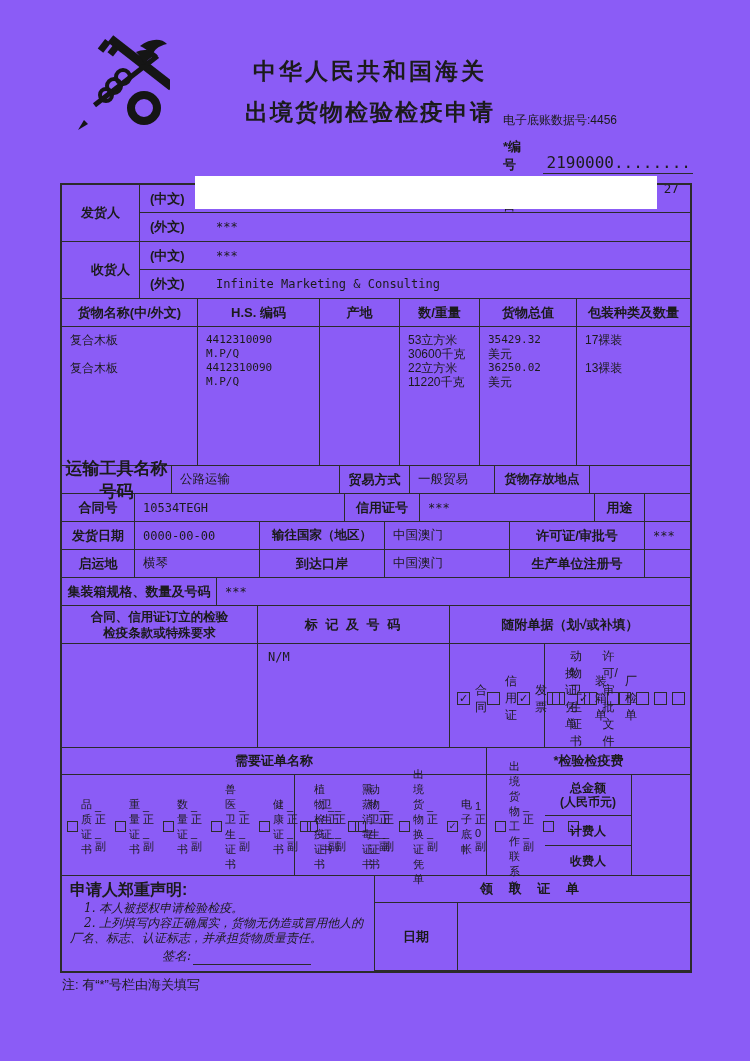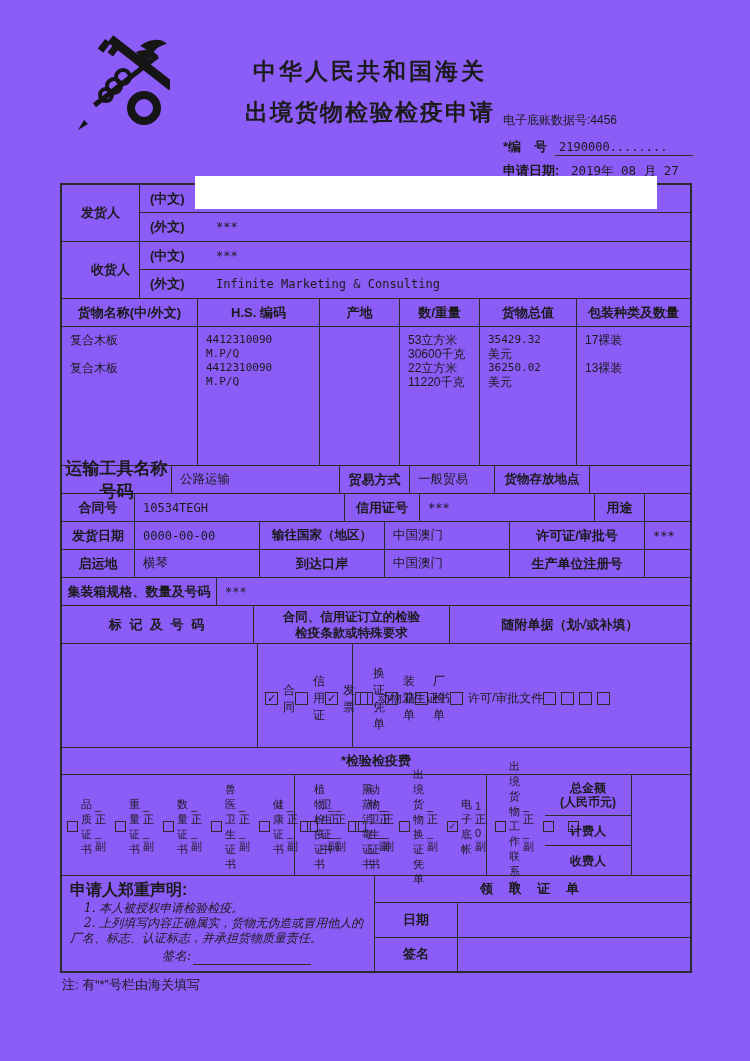--- a/index.html
+++ b/index.html
@@ -9,21 +9,21 @@
 
   
   .logo { position:absolute; left:70px; top:34px; width:100px; height:104px; }
   .title { position:absolute; left:180px; top:56px; width:380px; text-align:center;
            font-size:23px; font-weight:bold; letter-spacing:3px; }
   .subtitle { position:absolute; left:180px; top:97px; width:380px; text-align:center;
            font-size:23px; font-weight:bold; letter-spacing:2px; }
   .hdr-right { position:absolute; left:503px; top:112px; width:190px; font-size:12px; }
   .ledger { margin-bottom:9px; }
   .serial { display:flex; align-items:flex-end; font-weight:bold; font-size:13px; margin-bottom:6px;}
-  .serial .val { font-weight:normal; font-size:12px; border-bottom:1px solid #2b2b2b;
+  .serial .val { font-weight:normal; font-size:16px; border-bottom:1px solid #2b2b2b;
                  flex:1; margin-left:8px; padding:0 2px 1px 4px; }
   .appdate { font-weight:bold; font-size:13px; }
   .appdate .val { font-weight:normal; font-size:12.5px; }
 
   
   .form { position:absolute; left:60px; top:183px; width:628px; border:2px solid #2b2b2b; font-size:13px; }
   .row { display:flex; border-bottom:1px solid #2b2b2b; box-sizing:border-box; }
   .row.last { border-bottom:none; }
   .c { box-sizing:border-box; border-right:1px solid #2b2b2b; display:flex; align-items:center; }
   .c.end { border-right:none; }
@@ -237,32 +237,35 @@
       <div class="c lab" style="width:135px;">生产单位注册号</div>
       <div class="c val end" style="flex:1;"></div>
     </div>
 
     <div class="row h28">
       <div class="c lab" style="width:155px;">集装箱规格、数量及号码</div>
       <div class="c val end" style="flex:1;">***</div>
     </div>
 
     <div class="row mid-hdr">
-      <div class="c lab" style="width:192px;letter-spacing:2px;">标 记 及 号 码</div>
       <div class="c lab clause-h" style="width:196px;">
         <span>合同、信用证订立的检验</span>
         <span>检疫条款或特殊要求</span>
       </div>
+      <div class="c lab" style="width:192px;letter-spacing:2px;">标 记 及 号 码</div>
       <div class="c lab end" style="flex:1;">随附单据（划√或补填）</div>
     </div>
 
     <div class="row mid-body">
       <div class="c" style="width:196px;height:104px;">
         <span></span>
       </div>
+      <div class="c" style="width:192px;height:104px;align-items:flex-start;">
+        <span class="marks-val mono" style="font-size:12px;">N/M</span>
+      </div>
       <div class="c docs-col" style="width:95px;">
         <div class="ck">
             <span class="box">✓</span>
             <span>合同</span>
           </div>
         <div class="ck">
             <span class="box"></span>
             <span>信用证</span>
           </div>
         <div class="ck">
@@ -304,20 +307,21 @@
             <span></span>
           </div>
         <div class="ck">
             <span class="box"></span>
             <span></span>
           </div>
       </div>
     </div>
 
     <div class="row cert-hdr">
+      <div class="c lab" style="width:425px;">需要证单名称</div>
       <div class="c lab end" style="flex:1;">*检验检疫费</div>
     </div>
 
     <div class="row cert-body">
       <div class="c cert-col" style="width:233px;">
         <div class="citem">
             <span class="box"></span>
             <span>品质证书</span>
             <span class="copies">_正_副</span>
           </div>
@@ -417,24 +421,20 @@
           <span>签名:</span>
           <span class="sig-line"></span>
         </div>
       </div>
       <div class="pickup">
         <div class="pick-hdr">领 取 证 单</div>
         <div class="pick-row">
           <div class="pick-lab">日期</div>
           <div class="pick-val"></div>
         </div>
-        <div class="pick-row last">
-          <div class="pick-lab">签名</div>
-          <div class="pick-val"></div>
-        </div>
       </div>
     </div>
 
   </div>
 
   <div class="redact"></div>
 
   <div class="footnote">注: 有“*”号栏由海关填写</div>
 
 </div>

